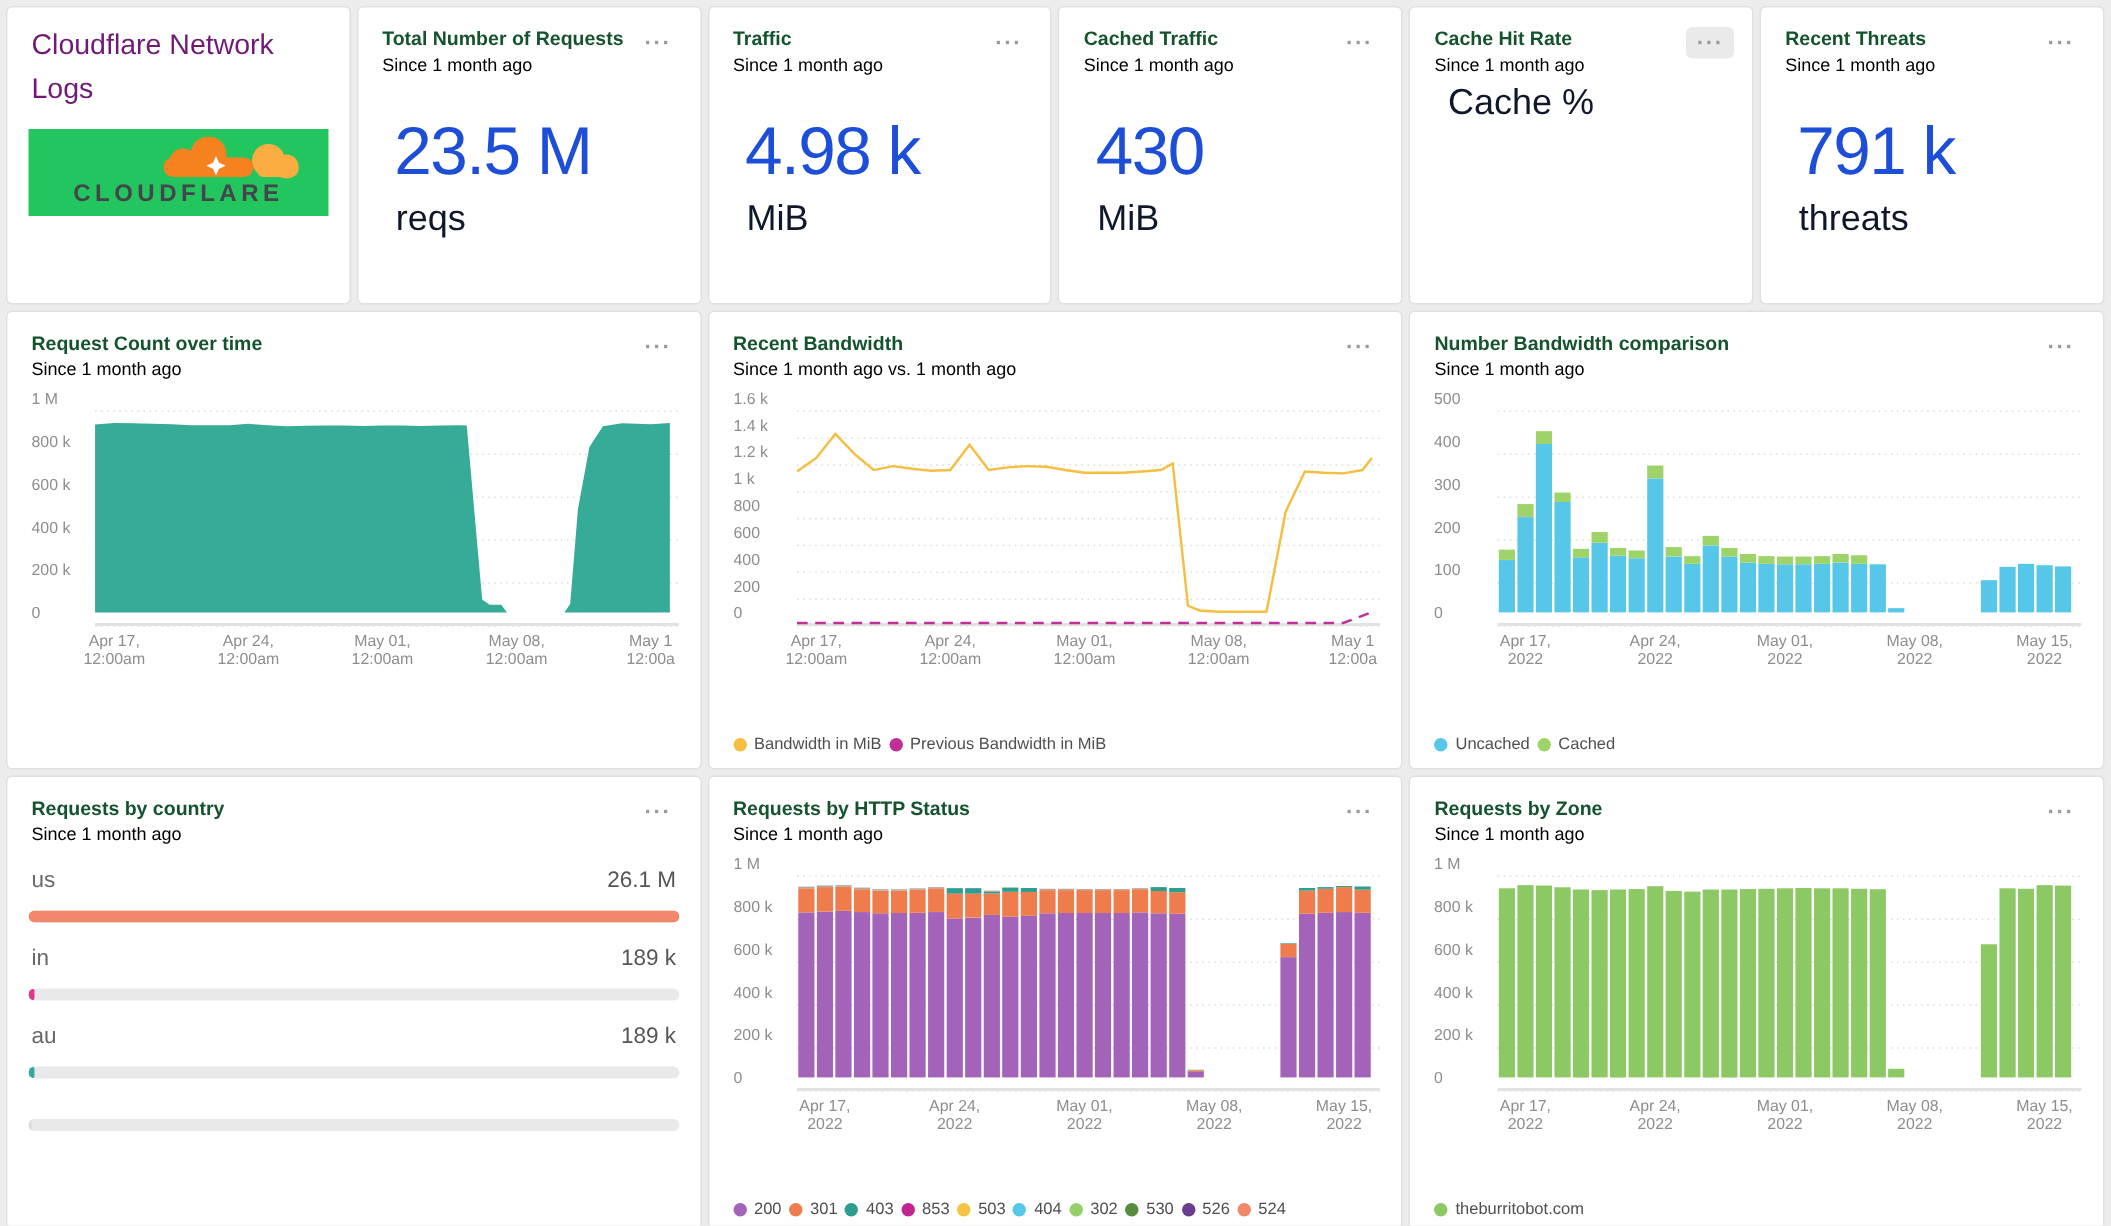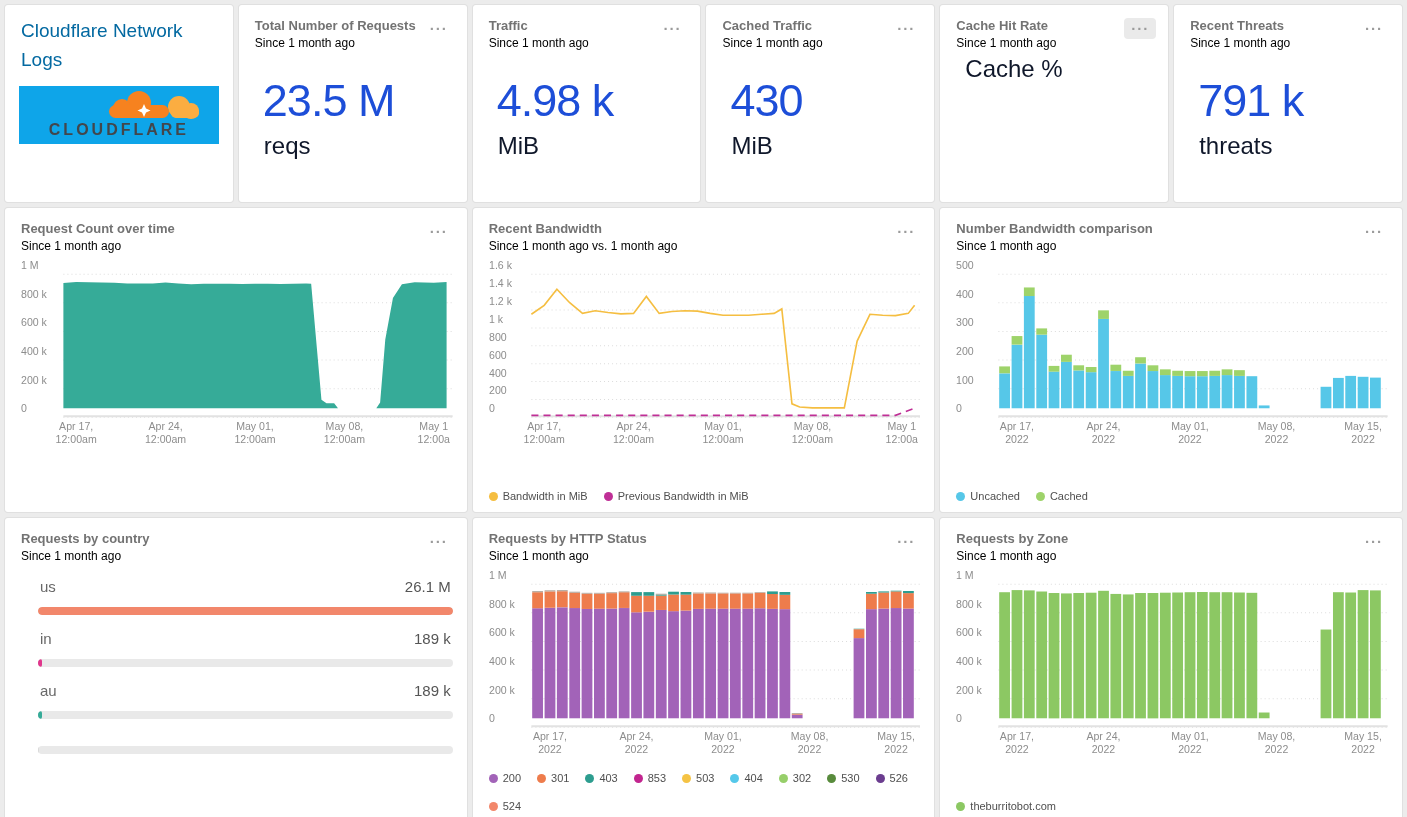--- a/index.html
+++ b/index.html
@@ -3,35 +3,35 @@
 <meta charset="utf-8">
 <style>
   html,body{margin:0;padding:0;}
   body{width:1407px;height:817px;overflow:hidden;background:#ececec;font-family:"Liberation Sans",sans-serif;}
   .grid{display:grid;grid-template-rows:197px 304px 304px;gap:6px;padding:5px;}
   .row{display:grid;gap:6px;}
   .r1{grid-template-columns:repeat(6,1fr);}
   .r23{grid-template-columns:repeat(3,1fr);}
   .panel{background:#fff;border-radius:3px;box-shadow:0 0 0 1px rgba(0,0,0,.05);overflow:hidden;display:flex;flex-direction:column;}
   .panel-head{display:flex;justify-content:space-between;align-items:flex-start;padding:13px 12px 0 16px;}
-  h2{margin:0;font-size:13px;color:#737373;font-weight:700;}
+  h2{margin:0;font-size:13px;color:#14532d;font-weight:700;}
   .sub{font-size:12px;color:#000000;margin-top:3px;}
   .dots{background:none;border:0;color:#9b9b9b;font-size:15px;font-weight:700;letter-spacing:1px;cursor:pointer;padding:3px 7px;border-radius:4px;line-height:1;font-family:inherit;}
   .dots.hl{background:#eaeaea;}
   .big{font-size:45px;color:#1d4ed8;margin:25px 0 0 24px;letter-spacing:-1px;}
   .unit{font-size:24px;color:#0f172a;margin:5px 5px 0 25px;}
   .chart{width:100%;height:auto;display:block;margin-top:4px;padding:0 14px;box-sizing:border-box;}
-  .legend{display:flex;gap:16px;padding:0 16px 10px;font-size:11px;color:#4f4f4f;flex-wrap:wrap;margin-top:auto;align-items:flex-end;}
+  .legend{display:flex;gap:5px;padding:0 16px 10px;font-size:11px;color:#4f4f4f;flex-wrap:wrap;margin-top:auto;align-items:flex-end;}
   .li{display:flex;align-items:center;gap:5px;}
   .dot{width:9px;height:9px;border-radius:50%;display:inline-block;flex:none;}
-  h1{font-size:19px;font-weight:400;color:#0369a1;margin:12px 16px 0;line-height:1.5;}
-  .logo{margin:12px 14px 0;background:#0ea5e9;height:58px;display:flex;flex-direction:column;align-items:center;justify-content:center;gap:0;}
+  h1{font-size:19px;font-weight:400;color:#701a75;margin:12px 16px 0;line-height:1.5;}
+  .logo{margin:12px 14px 0;background:#22c55e;height:58px;display:flex;flex-direction:column;align-items:center;justify-content:center;gap:0;}
   .cloud-wrap{width:100%;display:flex;justify-content:flex-end;padding-right:10px;box-sizing:border-box;}
   .logo-text{font-size:16px;font-weight:700;color:#43464b;letter-spacing:3px;}
-  .c-rows{padding-bottom:6px;margin-left:19px;}
+  .c-rows{padding-bottom:6px;}
   .c-row{padding:15px 14px 0;}
   .c-top{display:flex;justify-content:space-between;font-size:15px;color:#686868;padding:0 2px;}
   .c-value{color:#555;}
   .c-track{height:8px;background:#e9e9e9;border-radius:4px;margin-top:12px;position:relative;overflow:hidden;}
   .c-fill{position:absolute;left:0;top:0;bottom:0;border-radius:4px;}
 </style>
 </head>
 <body>
 
 <div class="grid">

